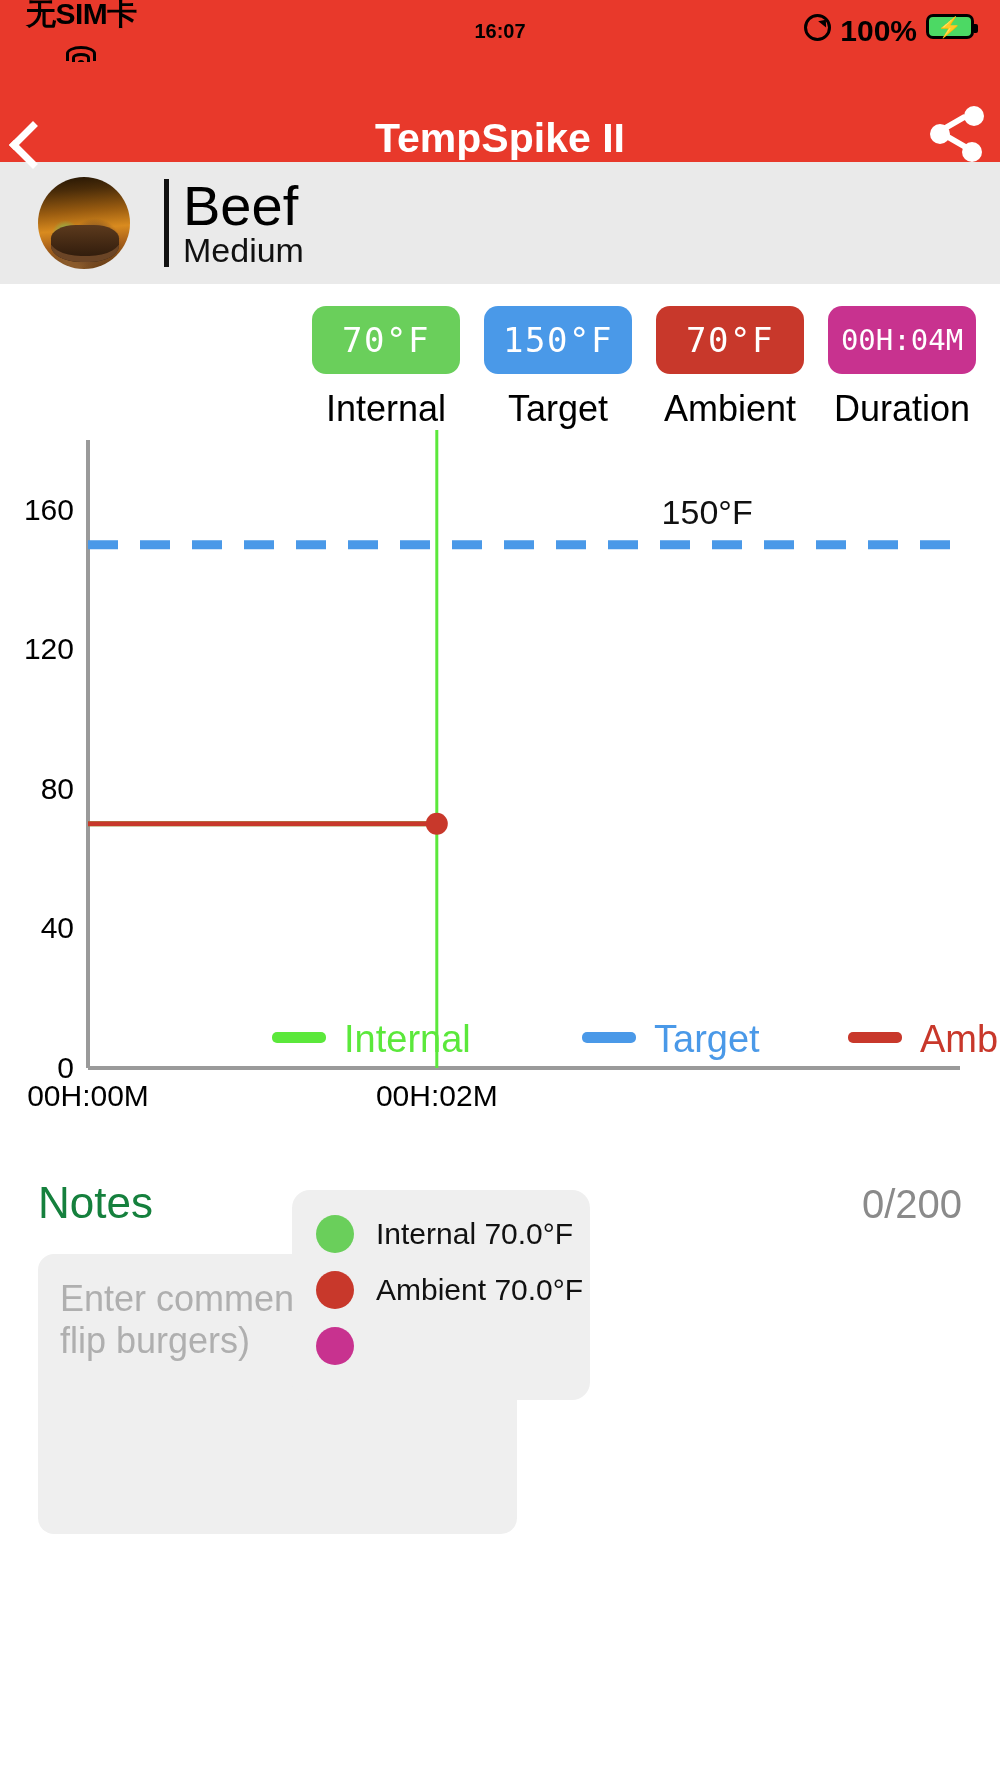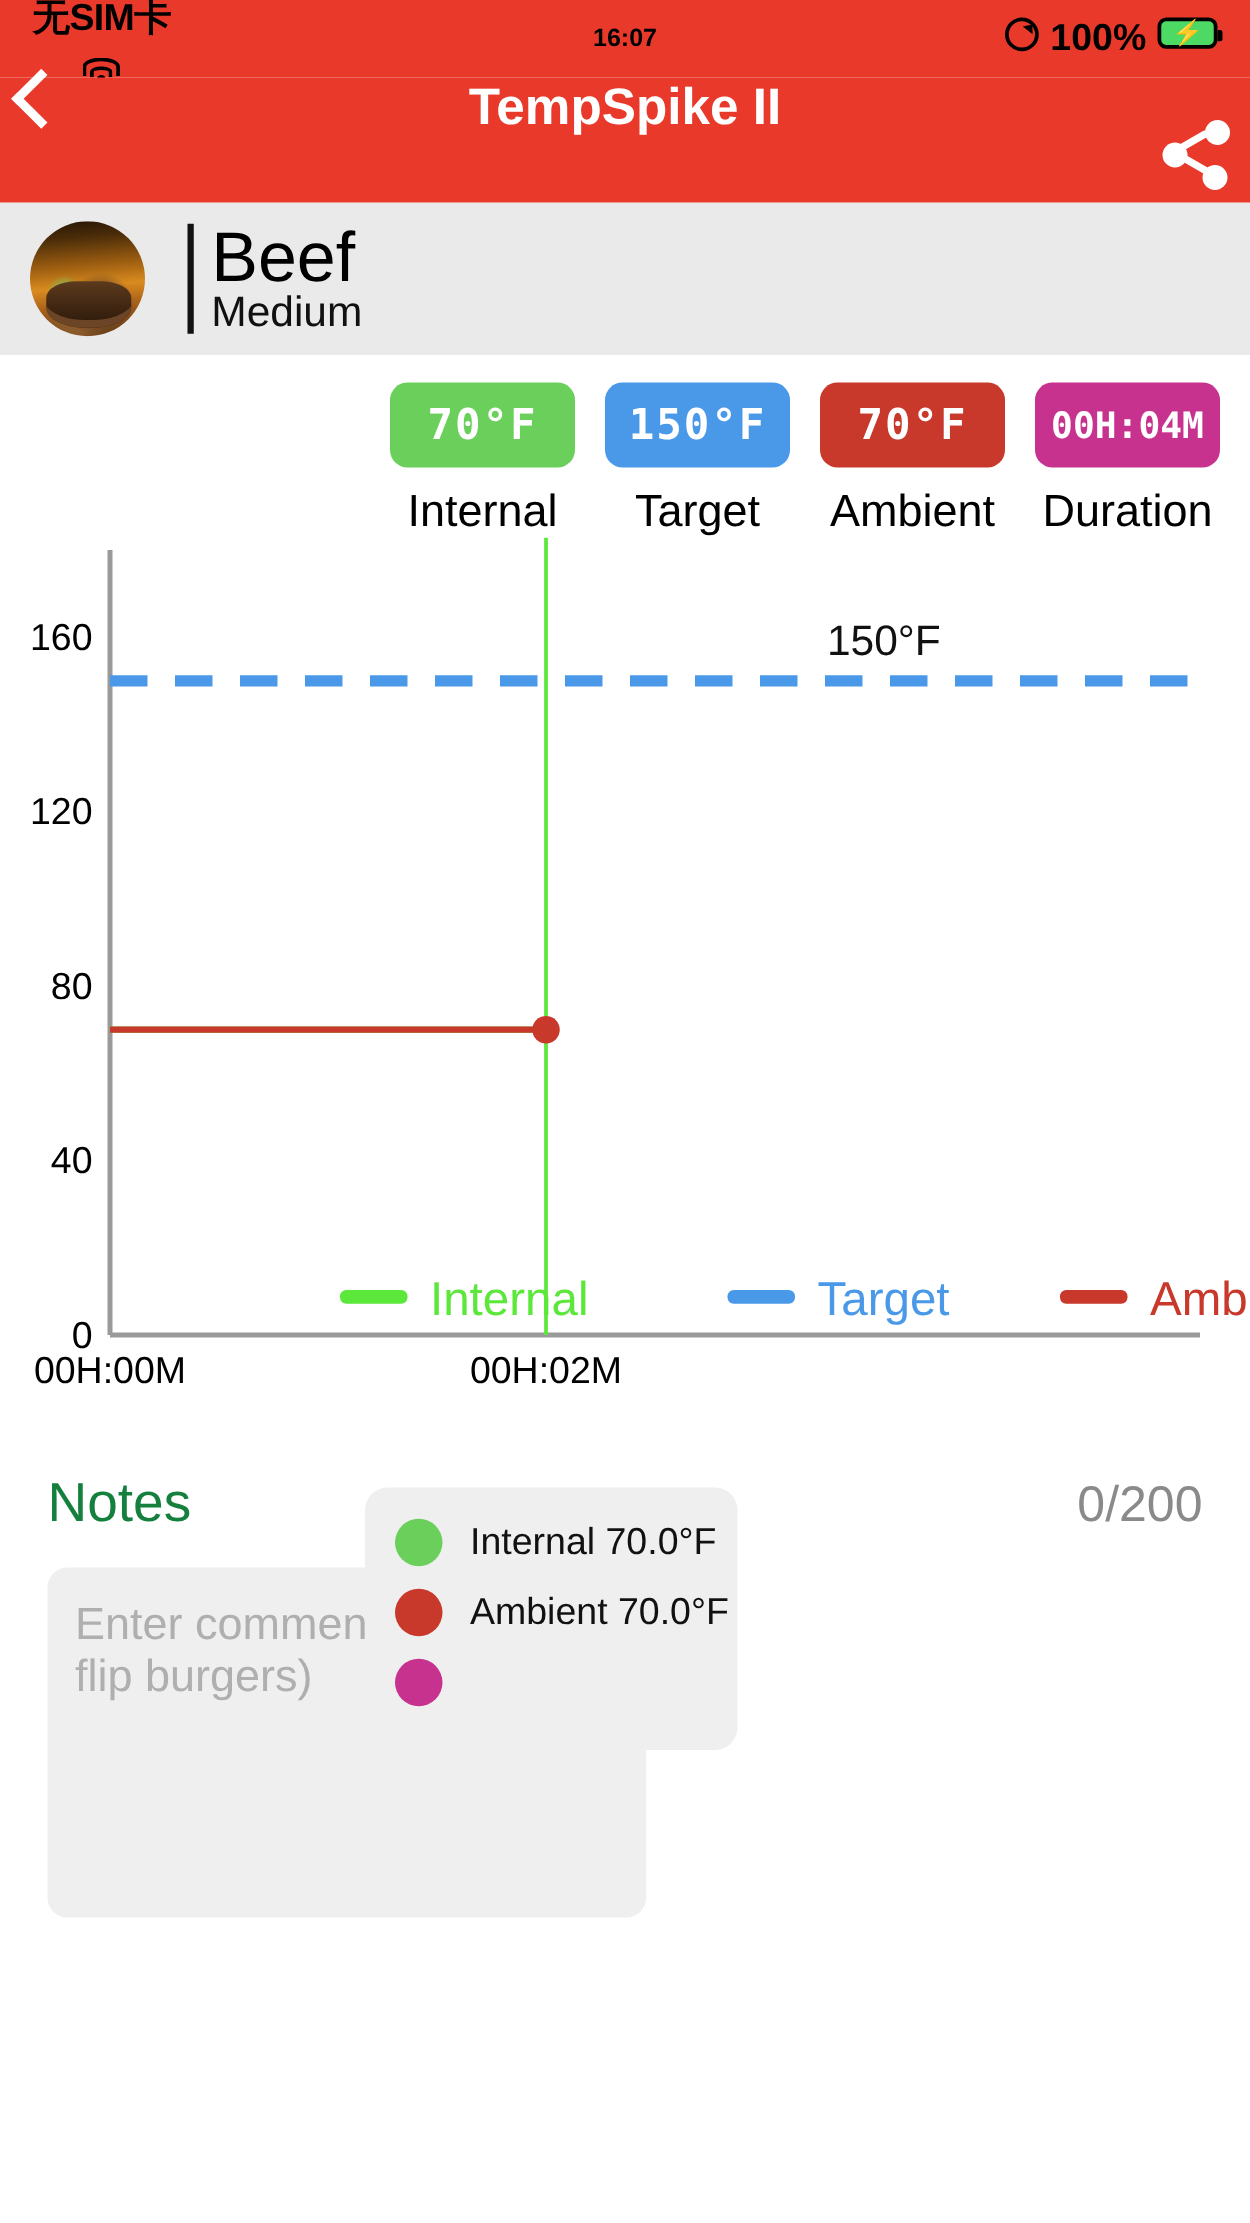--- a/index.html
+++ b/index.html
@@ -41,42 +41,42 @@
   }
   .batt:after {
     content:""; position:absolute; right:-7px; top:7px;
     width:4px; height:9px; background:#000; border-radius:0 2px 2px 0;
   }
   .bolt { font-size:20px; color:#000; line-height:1; }
 
   
   .navbar {
     height:100px; background:#E8392B;
-    display:flex; align-items:flex-start; position:relative; padding:0 16px;flex-direction:column;
+    display:flex; align-items:flex-end; position:relative; padding:0 16px;
   }
   .back-chevron {
     width:34px; height:34px; border-left:7px solid #fff; border-bottom:7px solid #fff;
     transform:rotate(45deg); cursor:pointer;
   }
   .nav-title {
     position:absolute; left:0; right:0; text-align:center;
     color:#fff; font-size:41px; font-weight:700; pointer-events:none;
   }
   .share-icon { margin-left:auto; width:54px; height:56px; position:relative; cursor:pointer; }
   .share-icon span { position:absolute; background:#fff; border-radius:50%; display:block; }
   .share-icon .d1 { width:20px; height:20px; right:0; top:0; }
   .share-icon .d2 { width:20px; height:20px; left:0; top:18px; }
   .share-icon .d3 { width:20px; height:20px; right:2px; bottom:0; }
   .share-icon .l1 { width:28px; height:6px; left:10px; top:14px; transform:rotate(-30deg); border-radius:3px; }
   .share-icon .l2 { width:28px; height:6px; left:11px; top:32px; transform:rotate(30deg); border-radius:3px; }
 
   
   .meat-header {
     height:122px; background:#EAEAEA;
-    display:flex; align-items:center; padding:0 24px;
+    display:flex; align-items:center; padding:0 38px;
   }
   .avatar {
     width:92px; height:92px; border-radius:50%; flex:0 0 auto;
     background:
       radial-gradient(circle at 62% 74%, #6d4626 0 14%, rgba(109,70,38,0) 30%),
       radial-gradient(circle at 40% 86%, #8a5a2b 0 12%, rgba(138,90,43,0) 28%),
       radial-gradient(circle at 30% 62%, #8fae4a 0 7%, rgba(143,174,74,0) 16%),
       linear-gradient(175deg, #231403 0%, #4a2c09 16%, #9a5c10 38%, #d98b1f 56%, #a9611a 72%, #5e3409 100%);
     overflow:hidden; position:relative;
   }
@@ -94,21 +94,21 @@
   
   .badge-row {
     display:flex; justify-content:flex-end; align-items:flex-start;
     padding:22px 24px 0 0; gap:24px;
   }
   .badge-cell { width:148px; display:flex; flex-direction:column; align-items:center; }
   .badge {
     width:100%; height:68px; border-radius:14px;
     display:flex; align-items:center; justify-content:center;
     color:#fff; font-size:34px; letter-spacing:1.5px;
-    font-family:"DejaVu Sans Mono", monospace; font-weight:700;
+    font-family:"DejaVu Sans Mono", monospace; font-weight:400;
   }
   .badge.wide { width:100%; font-size:29px; letter-spacing:0px; }
   .badge-label { font-size:36px; color:#000; margin-top:14px; white-space:nowrap; }
 
   
   .chart-wrap { position:relative; width:1000px; height:720px; }
   .chart-svg { position:absolute; left:0; top:0; }
   .tick-label { font-size:30px; fill:#000; font-family:"Liberation Sans", sans-serif; }
   .axis-time { font-size:30px; fill:#000; font-family:"Liberation Sans", sans-serif; }
   .target-label { font-size:34px; fill:#111; font-family:"Liberation Sans", sans-serif; }

